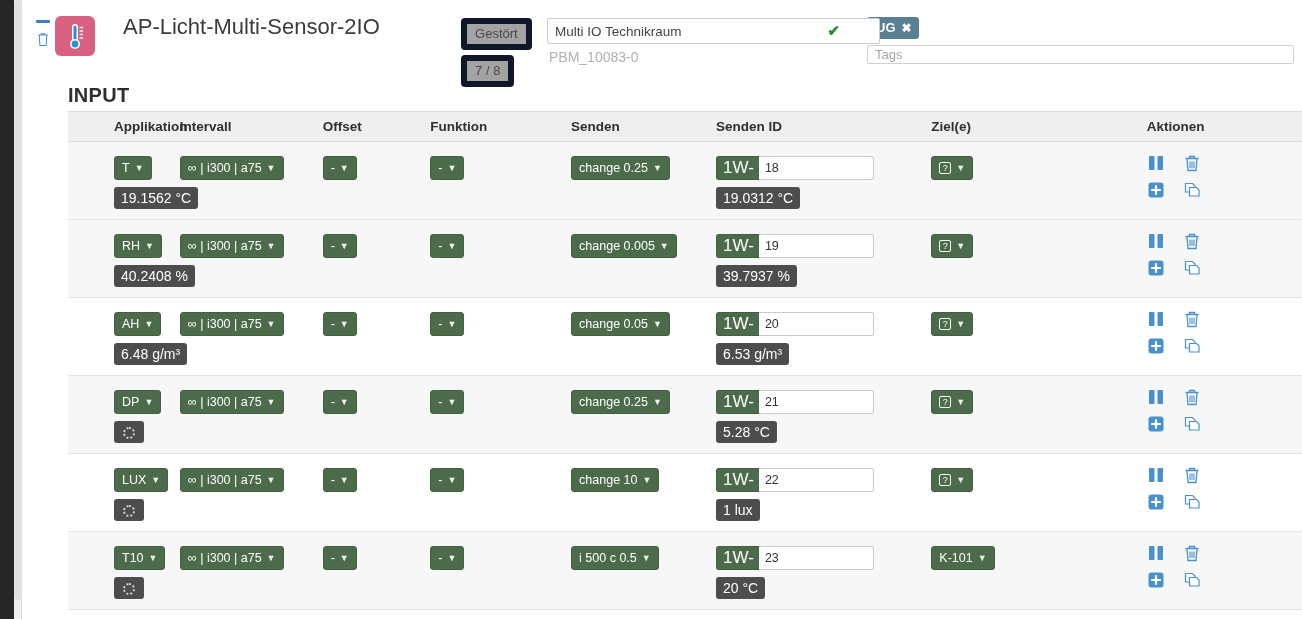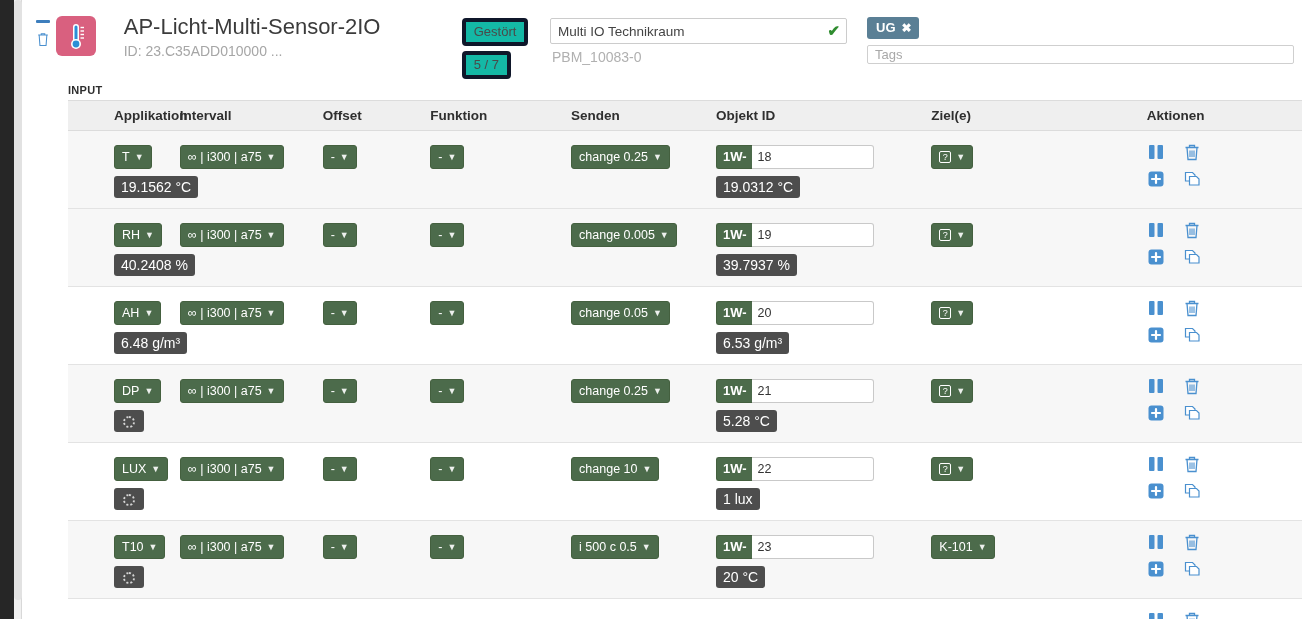--- a/index.html
+++ b/index.html
@@ -49,30 +49,30 @@
 
   .dev-titles { margin-left: 28px; min-width: 330px; }
   .dev-name {
     font-size: 22px; color: #3b3b3b; line-height: 26px;
     white-space: nowrap;
   }
   .dev-id { font-size: 14px; color: #a6a6a6; line-height: 20px; margin-top: 1px; }
 
   .badges { margin-left: 8px; padding-top: 4px; width: 96px; }
   .badge-alarm {
-    display: inline-block; background: #14b8a6; color: #4a4a4a;
-    border: 4px solid #0f172a; border-radius: 4px;
+    display: inline-block; background: #a3a3a3; color: #4a4a4a;
+    border: 6px solid #0f172a; border-radius: 4px;
     font-size: 13px; padding: 2px 8px; line-height: 16px;
     margin-bottom: 5px;
   }
 
   .namebox { width: 300px; padding-top: 4px; }
   .name-input-wrap { position: relative; }
   .name-input {
-    width: 297px; height: 26px;
+    width: 333px; height: 26px;
     border: 1px solid #cccccc; background: #ffffff;
     font-family: "Liberation Sans", sans-serif;
     font-size: 13.5px; color: #444444;
     padding: 2px 24px 2px 7px; border-radius: 2px;
     outline: none;
   }
   .name-check {
     position: absolute; right: 7px; top: 4px;
     color: #2f8c2f; font-size: 15px; font-weight: bold;
   }
@@ -89,21 +89,21 @@
     display: block; margin-top: 6px;
     width: 427px; height: 19px;
     border: 1px solid #cfcfcf; background: #ffffff;
     font-family: "Liberation Sans", sans-serif; font-size: 13px;
     color: #4c1d95; padding: 1px 7px; border-radius: 2px; outline: none;
   }
   .tag-input::placeholder { color: #a8a8a8; }
 
   
   .section-title {
-    font-size: 11px; font-weight: bold; color: #2e2e2e;
+    font-size: 20px; font-weight: bold; color: #2e2e2e;
     padding: 6px 0 4px 46px; letter-spacing: 0.3px;
   }
 
   
   .tbl { width: 100%; border-collapse: collapse; margin-left: 46px; width: calc(100% - 46px); table-layout: fixed; }
   .tbl thead th {
     background: #efefef;
     font-size: 13.5px; font-weight: bold; color: #2f2f2f;
     text-align: left; padding: 7px 0 7px 0;
     border-bottom: 1px solid #dcdcdc;
@@ -157,21 +157,21 @@
     border: 2px dotted #d5d5d5; border-radius: 50%;
     vertical-align: -2px;
   }
 
   
   .inputgroup { display: flex; align-items: stretch; width: 158px; }
   .ig-addon {
     background: #4c6b4b; color: #ffffff;
     border: 1px solid #44603f; border-right: none;
     border-radius: 3px 0 0 3px;
-    font-size: 13px; font-weight: bold; line-height: 14px;
+    font-size: 17px; font-weight: normal; line-height: 14px;
     padding: 4px 5px 4px 6px; white-space: nowrap;
   }
   .ig-input {
     flex: 1 1 auto; min-width: 0;
     border: 1px solid #c9c9c9; border-left: none;
     border-radius: 0 3px 3px 0;
     font-family: "Liberation Sans", sans-serif;
     font-size: 12.5px; color: #333;
     padding: 2px 6px; background: #ffffff; outline: none;
   }
@@ -212,26 +212,25 @@
             <line x1="17.5" y1="6.5" x2="21" y2="6.5"></line>
             <line x1="17.5" y1="10" x2="21" y2="10"></line>
             <line x1="17.5" y1="13.5" x2="21" y2="13.5"></line>
             <line x1="17.5" y1="17" x2="21" y2="17"></line>
           </g>
         </svg>
       </div>
 
       <div class="dev-titles">
         <div class="dev-name">AP-Licht-Multi-Sensor-2IO</div>
-        <div class="dev-id">ID: 23.C35ADD010000 ...</div>
       </div>
 
       <div class="badges">
         <div class="badge-alarm">Gestört</div>
-        <div class="badge-alarm">5 / 7</div>
+        <div class="badge-alarm">7 / 8</div>
       </div>
 
       <div class="namebox">
         <div class="name-input-wrap">
           <input class="name-input" type="text" value="Multi IO Technikraum" style="">
           <span class="name-check">✔</span>
         </div>
         <div class="name-sub">PBM_10083-0</div>
       </div>
 
@@ -246,21 +245,21 @@
     <div class="section-title">INPUT</div>
 
     <table class="tbl">
       <thead>
         <tr>
           <th class="c-app">Applikation</th>
           <th class="c-int">Intervall</th>
           <th class="c-off">Offset</th>
           <th class="c-fun">Funktion</th>
           <th class="c-snd">Senden</th>
-          <th class="c-obj">Objekt ID</th>
+          <th class="c-obj">Senden ID</th>
           <th class="c-zie">Ziel(e)</th>
           <th class="c-act">Aktionen</th>
         </tr>
       </thead>
       <tbody id="tbody">
           <tr class="shade">
             <td>
               <div class="cellpad first"><span class="dd">
                   <span>T</span>
                   <span class="cv">▼</span>

